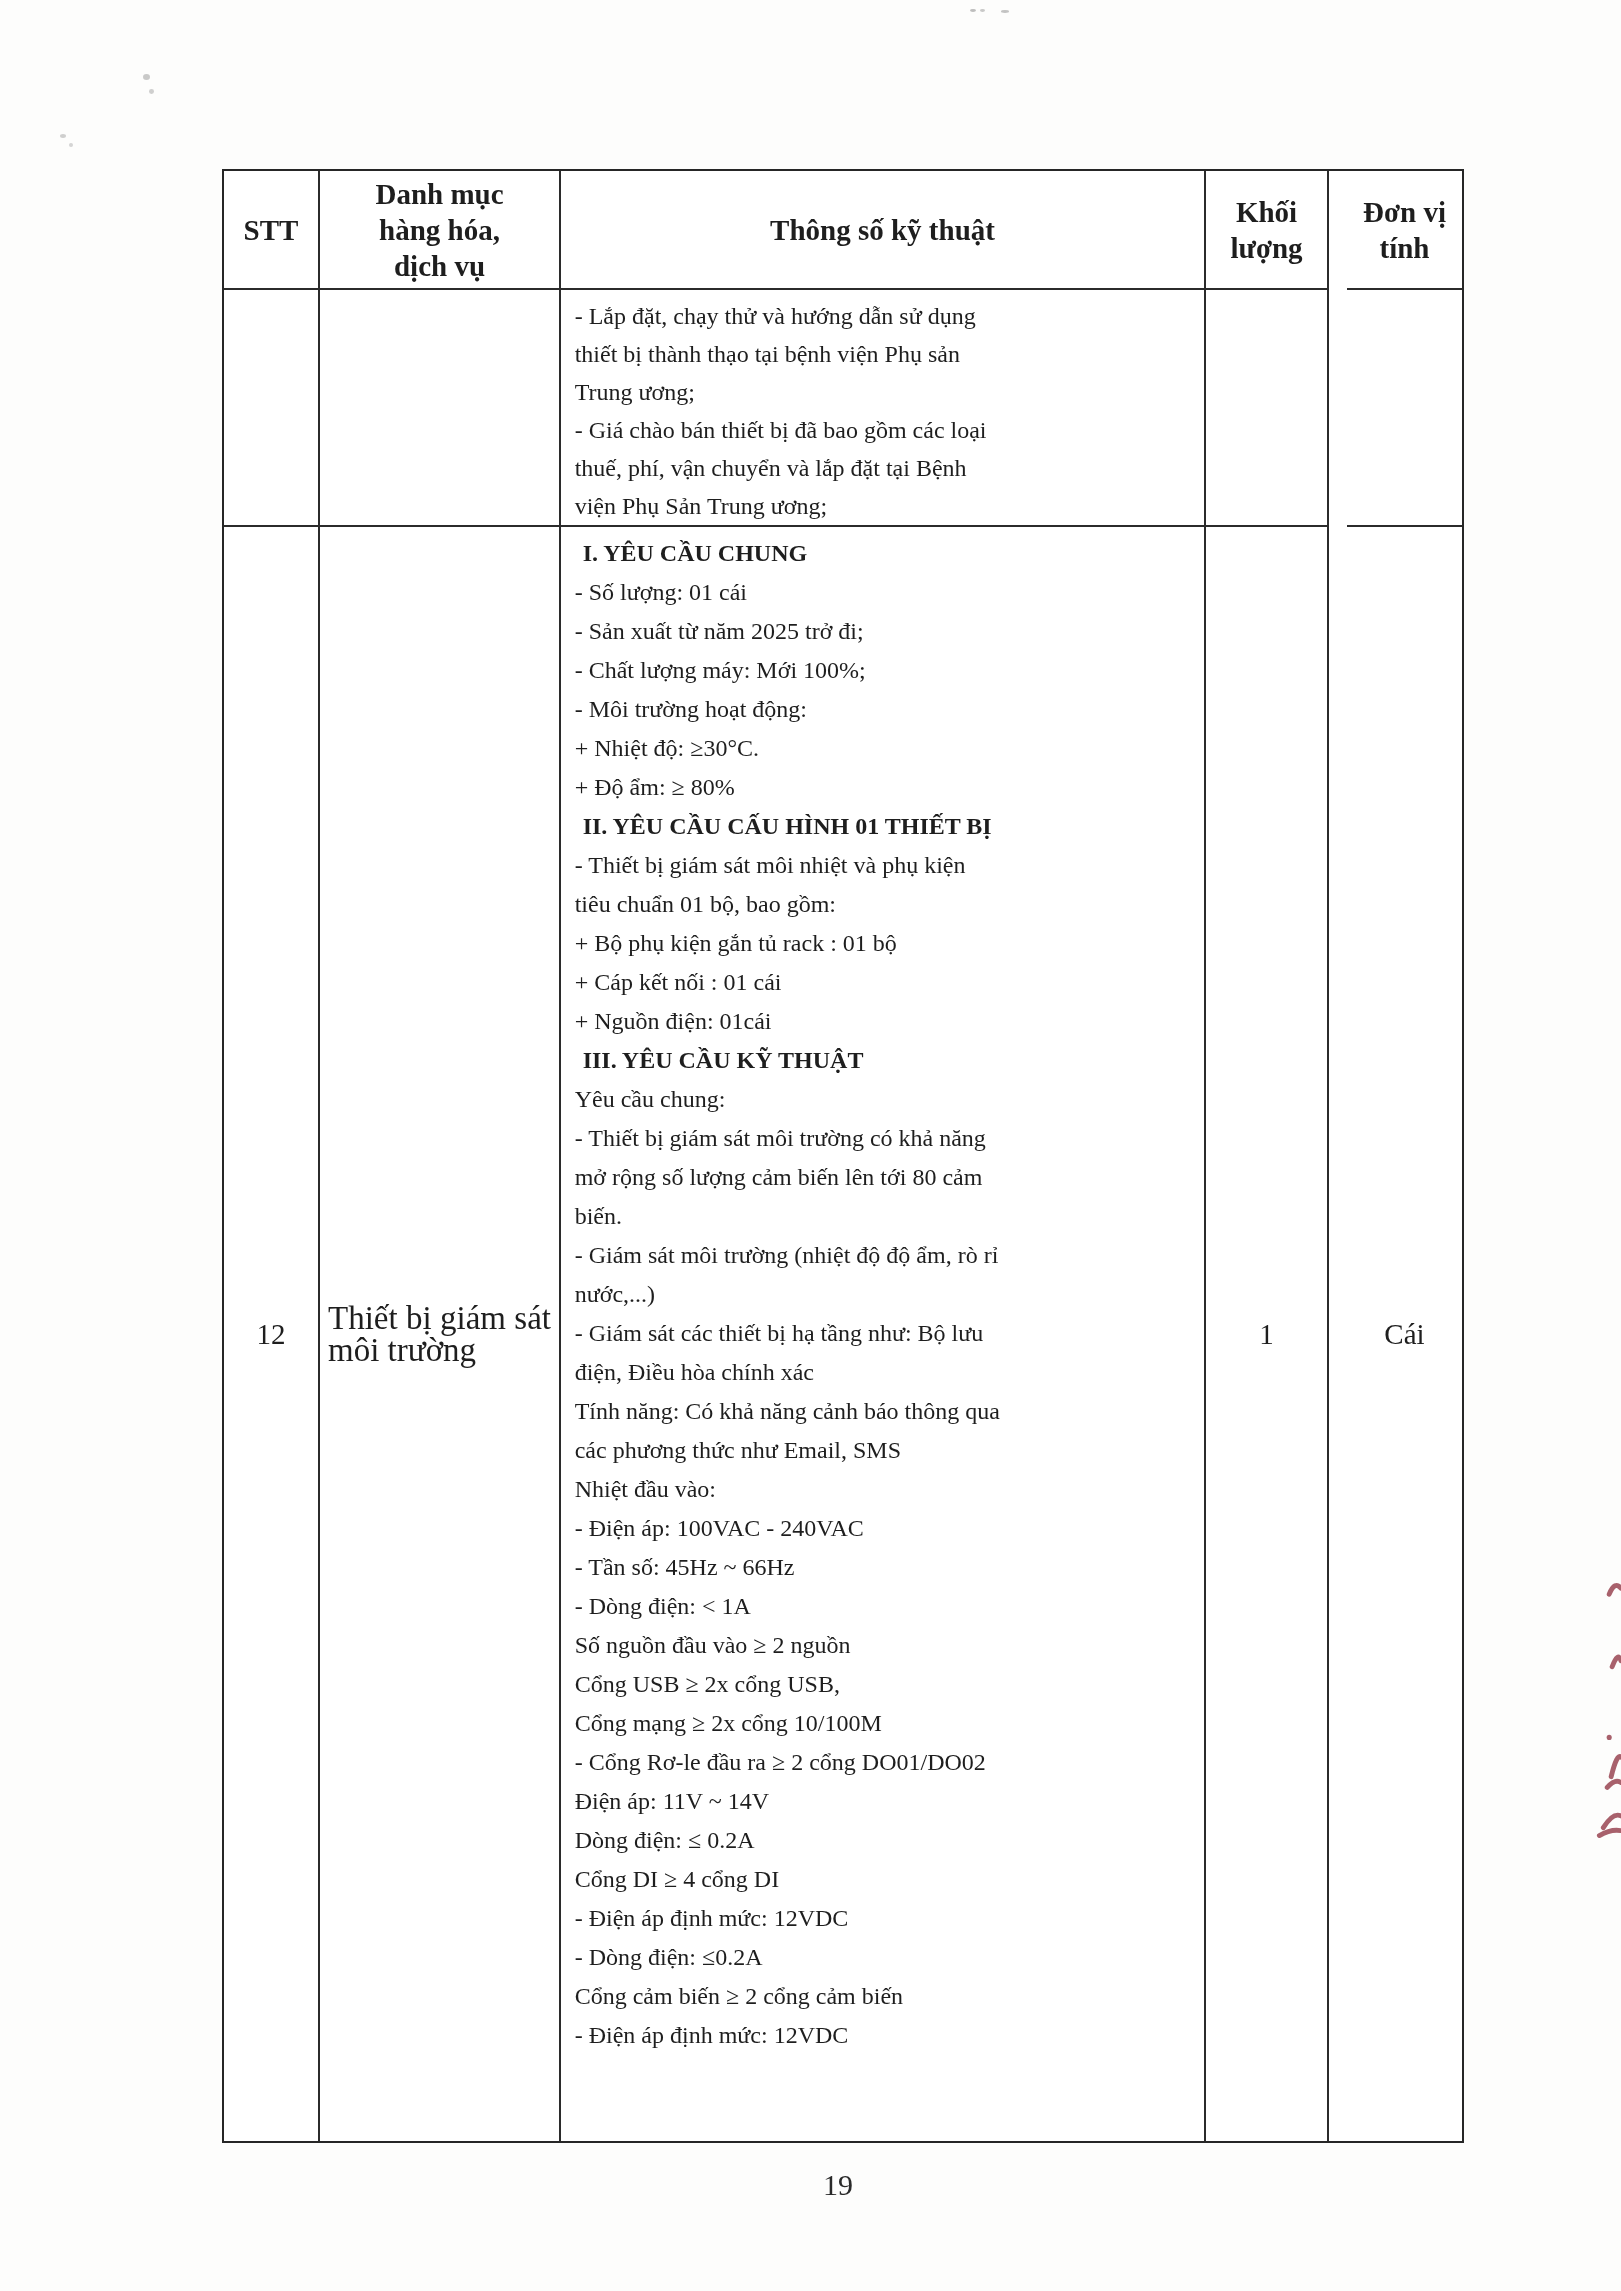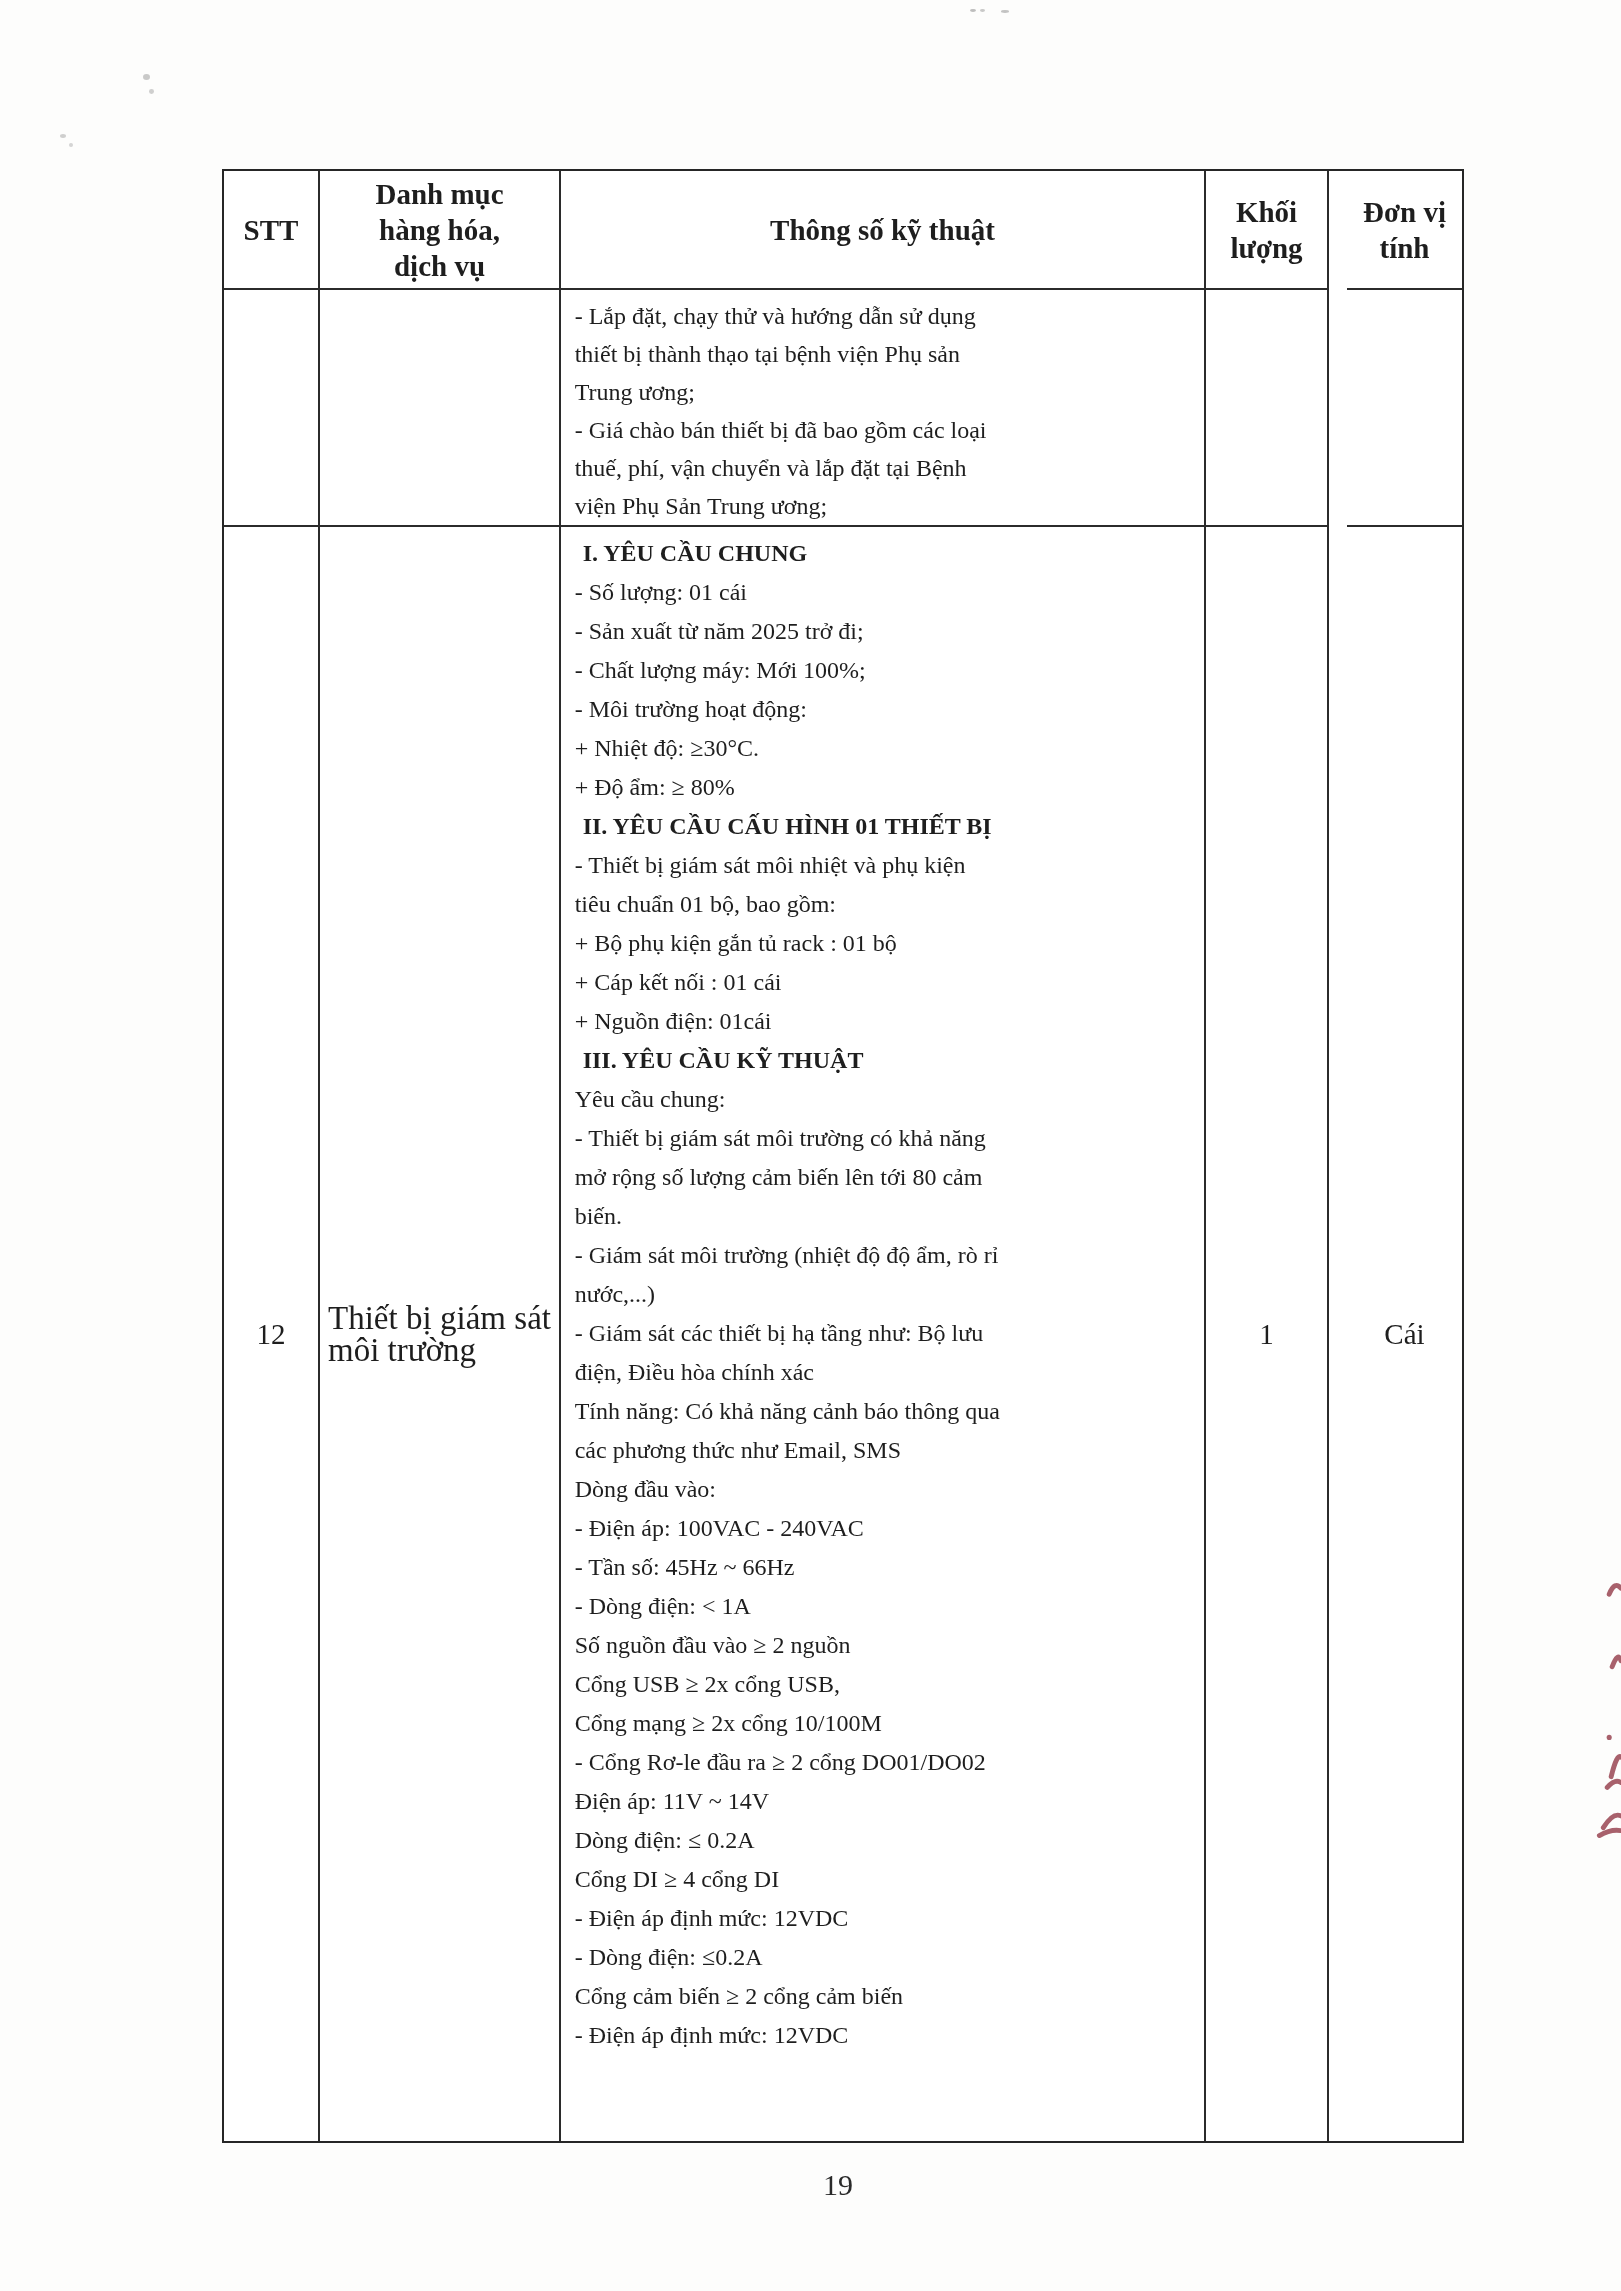--- a/index.html
+++ b/index.html
@@ -127,21 +127,21 @@
         <div class="spec-line">Yêu cầu chung:</div>
         <div class="spec-line">- Thiết bị giám sát môi trường có khả năng</div>
         <div class="spec-line">mở rộng số lượng cảm biến lên tới 80 cảm</div>
         <div class="spec-line">biến.</div>
         <div class="spec-line">- Giám sát môi trường (nhiệt độ độ ẩm, rò rỉ</div>
         <div class="spec-line">nước,...)</div>
         <div class="spec-line">- Giám sát các thiết bị hạ tầng như: Bộ lưu</div>
         <div class="spec-line">điện, Điều hòa chính xác</div>
         <div class="spec-line">Tính năng: Có khả năng cảnh báo thông qua</div>
         <div class="spec-line">các phương thức như Email, SMS</div>
-        <div class="spec-line">Dòng đầu vào:</div>
+        <div class="spec-line">Nhiệt đầu vào:</div>
         <div class="spec-line">- Điện áp: 100VAC - 240VAC</div>
         <div class="spec-line">- Tần số: 45Hz ~ 66Hz</div>
         <div class="spec-line">- Dòng điện: &lt; 1A</div>
         <div class="spec-line">Số nguồn đầu vào ≥ 2 nguồn</div>
         <div class="spec-line">Cổng USB ≥ 2x cổng USB,</div>
         <div class="spec-line">Cổng mạng ≥ 2x cổng 10/100M</div>
         <div class="spec-line">- Cổng Rơ-le đầu ra ≥ 2 cổng DO01/DO02</div>
         <div class="spec-line">Điện áp: 11V ~ 14V</div>
         <div class="spec-line">Dòng điện: ≤ 0.2A</div>
         <div class="spec-line">Cổng DI ≥ 4 cổng DI</div>

